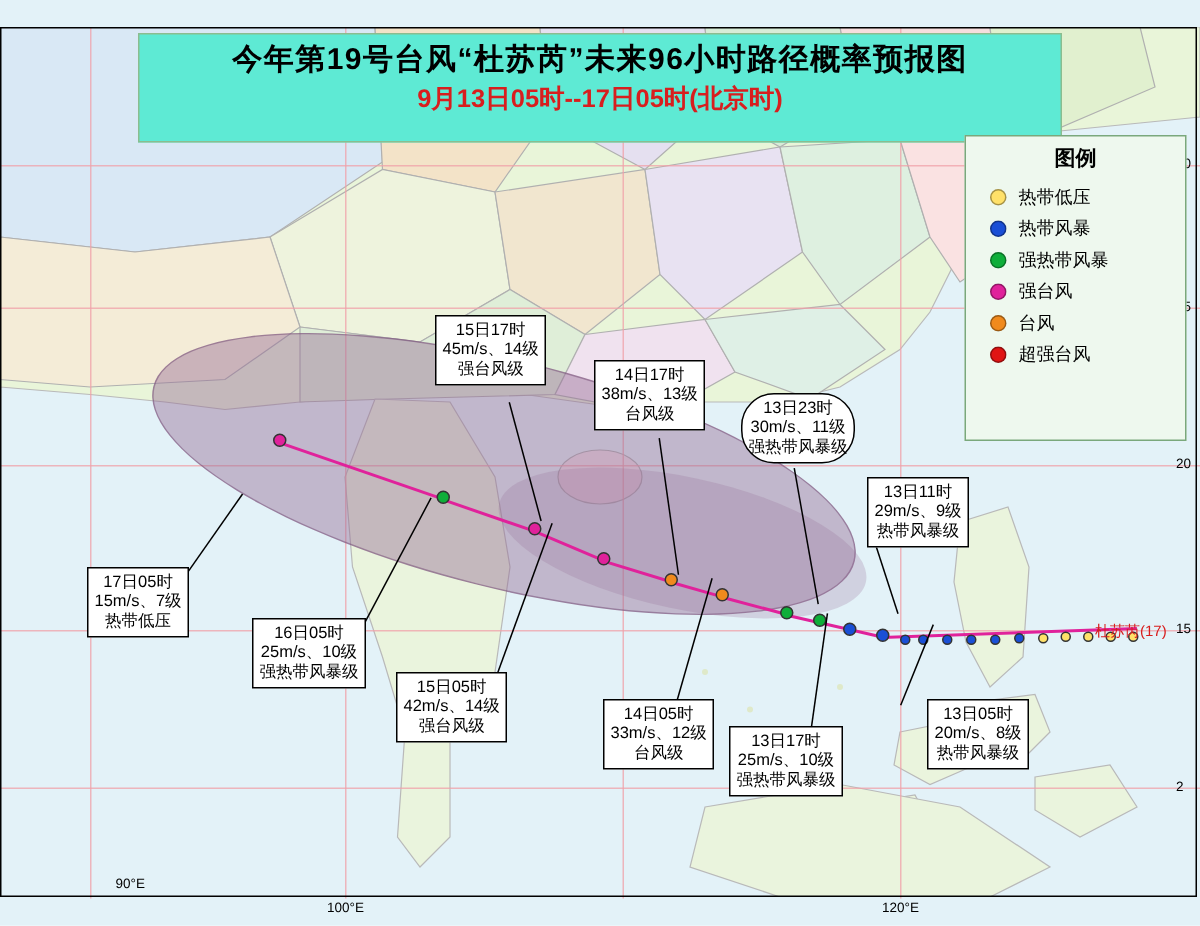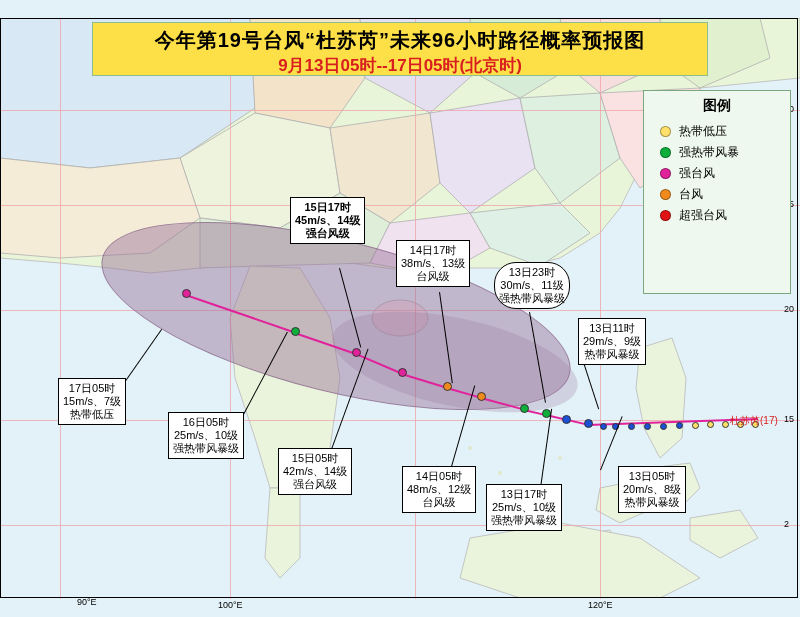--- a/index.html
+++ b/index.html
@@ -17,22 +17,22 @@
   .sea{position:absolute;left:0;top:0;width:800px;height:617px;background:#e3f2f8;}
   .landmass{position:absolute;}
   
   .grid-v,.grid-h{position:absolute;background:#f0a0a8;opacity:.75;}
   .grid-v{width:1px;top:18px;height:581px;}
   .grid-h{height:1px;left:0;width:800px;}
   .frame{position:absolute;left:0;top:18px;width:798px;height:580px;border:1px solid #000;box-sizing:border-box;}
   .axis-label{position:absolute;font-size:9px;color:#000;}
   
   .title-box{
-    position:absolute;left:92px;top:22px;width:616px;height:54px;
-    background:#fde047;border:1px solid #8bbd8f;
+    position:absolute;left:92px;top:22px;width:616px;height:73px;
+    background:#5eead4;border:1px solid #8bbd8f;
     text-align:center;box-sizing:border-box;
   }
   .title-main{font-size:20px;font-weight:bold;color:#000;line-height:30px;margin-top:2px;letter-spacing:1px;}
   .title-sub{font-size:17px;font-weight:bold;color:#d81e1e;line-height:22px;}
   
   .legend{
     position:absolute;right:9px;top:90px;width:148px;height:204px;
     background:#eef8ee;border:1px solid #7aa87c;box-sizing:border-box;
     padding:4px 6px;
   }
@@ -119,21 +119,21 @@
   <div class="grid-v" style="left:60px;"></div>
   <div class="grid-v" style="left:230px;"></div>
   <div class="grid-v" style="left:415px;"></div>
   <div class="grid-v" style="left:600px;"></div>
   <div class="grid-h" style="top:110px;"></div>
   <div class="grid-h" style="top:205px;"></div>
   <div class="grid-h" style="top:310px;"></div>
   <div class="grid-h" style="top:420px;"></div>
   <div class="grid-h" style="top:525px;"></div>
 
-  <div class="axis-label" style="left:50px;top:597px;padding-left:27px;">90°E</div>
+  <div class="axis-label" style="left:50px;top:584px;padding-left:27px;">90°E</div>
   <div class="axis-label" style="left:218px;top:600px;">100°E</div>
   <div class="axis-label" style="left:403px;top:600px;margin-top:40px;">110°E</div>
   <div class="axis-label" style="left:588px;top:600px;">120°E</div>
   <div class="axis-label" style="left:784px;top:104px;">30</div>
   <div class="axis-label" style="left:784px;top:199px;">25</div>
   <div class="axis-label" style="left:784px;top:304px;">20</div>
   <div class="axis-label" style="left:784px;top:414px;">15</div>
   <div class="axis-label" style="left:784px;top:519px;">2</div>
 
   <div class="frame"></div>
@@ -182,20 +182,24 @@
     <div class="title-sub">9月13日05时--17日05时(北京时)</div>
   </div>
 
   <div class="legend">
     <div class="legend-title">图例</div>
     <div class="legend-row">
       <span class="legend-dot" style="background:#ffe169;"></span>
       <span>热带低压</span>
     </div>
     <div class="legend-row">
+      <span class="legend-dot" style="background:#1a4fd6;"></span>
+      <span>热带风暴</span>
+    </div>
+    <div class="legend-row">
       <span class="legend-dot" style="background:#0fae3a;"></span>
       <span>强热带风暴</span>
     </div>
     <div class="legend-row">
       <span class="legend-dot" style="background:#e0229b;"></span>
       <span>强台风</span>
     </div>
     <div class="legend-row">
       <span class="legend-dot" style="background:#f08a1d;"></span>
       <span>台风</span>
@@ -222,41 +226,41 @@
     <div>15m/s、7级</div>
     <div>热带低压</div>
   </div>
 
   <div class="callout" style="left:168px;top:412px;">
     <div>16日05时</div>
     <div>25m/s、10级</div>
     <div>强热带风暴级</div>
   </div>
 
-  <div class="callout" style="left:290px;top:197px;font-weight:bold;">
+  <div class="callout" style="left:290px;top:210px;">
     <div>15日17时</div>
     <div>45m/s、14级</div>
     <div>强台风级</div>
   </div>
 
-  <div class="callout" style="left:278px;top:448px;">
+  <div class="callout" style="left:264px;top:448px;">
     <div>15日05时</div>
     <div>42m/s、14级</div>
     <div>强台风级</div>
   </div>
 
   <div class="callout" style="left:396px;top:240px;">
     <div>14日17时</div>
     <div>38m/s、13级</div>
     <div>台风级</div>
   </div>
 
   <div class="callout" style="left:402px;top:466px;">
     <div>14日05时</div>
-    <div>48m/s、12级</div>
+    <div>33m/s、12级</div>
     <div>台风级</div>
   </div>
 
   <div class="callout" style="left:494px;top:262px;border-radius:22px;">
     <div>13日23时</div>
     <div>30m/s、11级</div>
     <div>强热带风暴级</div>
   </div>
 
   <div class="callout" style="left:486px;top:484px;">

